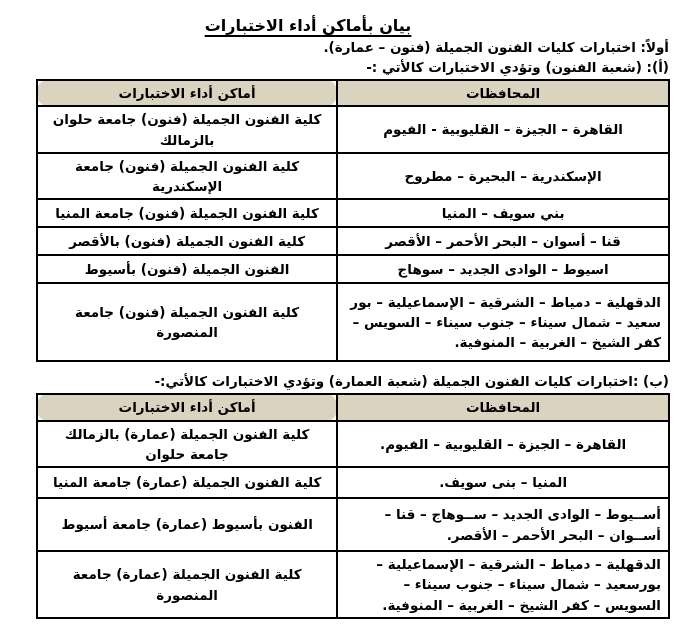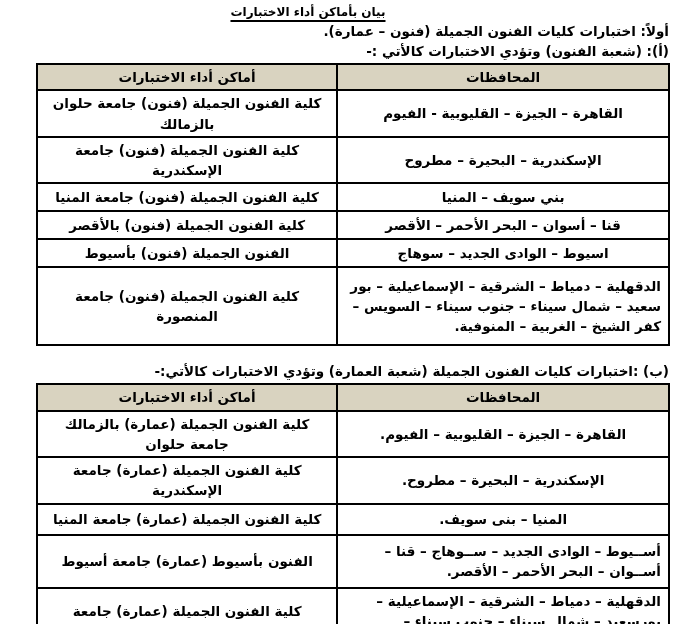--- a/index.html
+++ b/index.html
@@ -13,59 +13,59 @@
     width:682px;
     height:624px;
     background:#ffffff;
     direction:rtl;
     font-family:"DejaVu Sans", sans-serif;
     font-weight:700;
     color:var(--text-color);
     overflow:hidden;
   }
   .title{
-    margin-top:5px;
+    margin-top:16px;
     padding-right:66px;          
     text-align:center;
-    font-size:12px;
+    font-size:16px;
     text-decoration:underline;
     text-decoration-thickness:2px;
     text-underline-offset:4px;
   }
   .intro{
     margin:4px 13px 4px 0;
     text-align:right;
     font-size:13.5px;
   }
   .sec-heading{
     margin:2px 13px 0 0;
     font-size:13.5px;
   }
   .sec-heading.second{
-    margin-top:17px;
+    margin-top:11px;
   }
   table.exam-table{
     width:634px;
     margin:4px 12px 0 36px;
     border-collapse:collapse;
     table-layout:fixed;
   }
   .exam-table th,.exam-table td{
     border:2px solid var(--border-color);
     font-size:13.5px;
     line-height:1.5;
     padding:2px 7px;
     vertical-align:middle;
   }
   .exam-table th{
     background:var(--header-bg);
     text-align:center;
   }
   .col-gov{width:52.5%;margin-left:26px;}
-  .col-place{width:47.5%;}
+  .col-place{width:47.5%;border-radius:11px;}
   td.c{text-align:center;}
   td.rj{}
   
   .ta-head{height:26px;} .ta-r{height:28px;} .ta-big{height:78px;}
   .tb-head{height:25px;} .tb-r1{height:27px;} .tb-r2{height:26px;}
   .tb-r3{height:31px;} .tb-r4{height:53px;} .tb-r5{height:67px;}
 </style>
 </head>
 <body>
 
@@ -119,24 +119,20 @@
       <tr class="tb-head">
         <th class="col-gov">المحافظات</th>
         <th class="col-place">أماكن أداء الاختبارات</th>
       </tr>
     </thead>
     <tbody>
       <tr class="tb-r1">
         <td class="c">القاهرة – الجيزة – القليوبية – الفيوم.</td>
         <td class="c">كلية الفنون الجميلة (عمارة) بالزمالك جامعة حلوان</td>
       </tr>
-      <tr class="tb-r2">
-        <td class="c">الإسكندرية – البحيرة – مطروح.</td>
-        <td class="c">كلية الفنون الجميلة (عمارة) جامعة الإسكندرية</td>
-      </tr>
       <tr class="tb-r3">
         <td class="c">المنيا – بنى سويف.</td>
         <td class="c">كلية الفنون الجميلة (عمارة) جامعة المنيا</td>
       </tr>
       <tr class="tb-r4">
         <td class="rj">أســيوط – الوادى الجديد – ســوهاج – قنا – أســوان – البحر الأحمر – الأقصر.</td>
         <td class="c">الفنون بأسيوط (عمارة) جامعة أسيوط</td>
       </tr>
       <tr class="tb-r5">
         <td class="rj">الدقهلية – دمياط – الشرقية – الإسماعيلية – بورسعيد – شمال سيناء – جنوب سيناء – السويس – كفر الشيخ – الغربية – المنوفية.</td>

